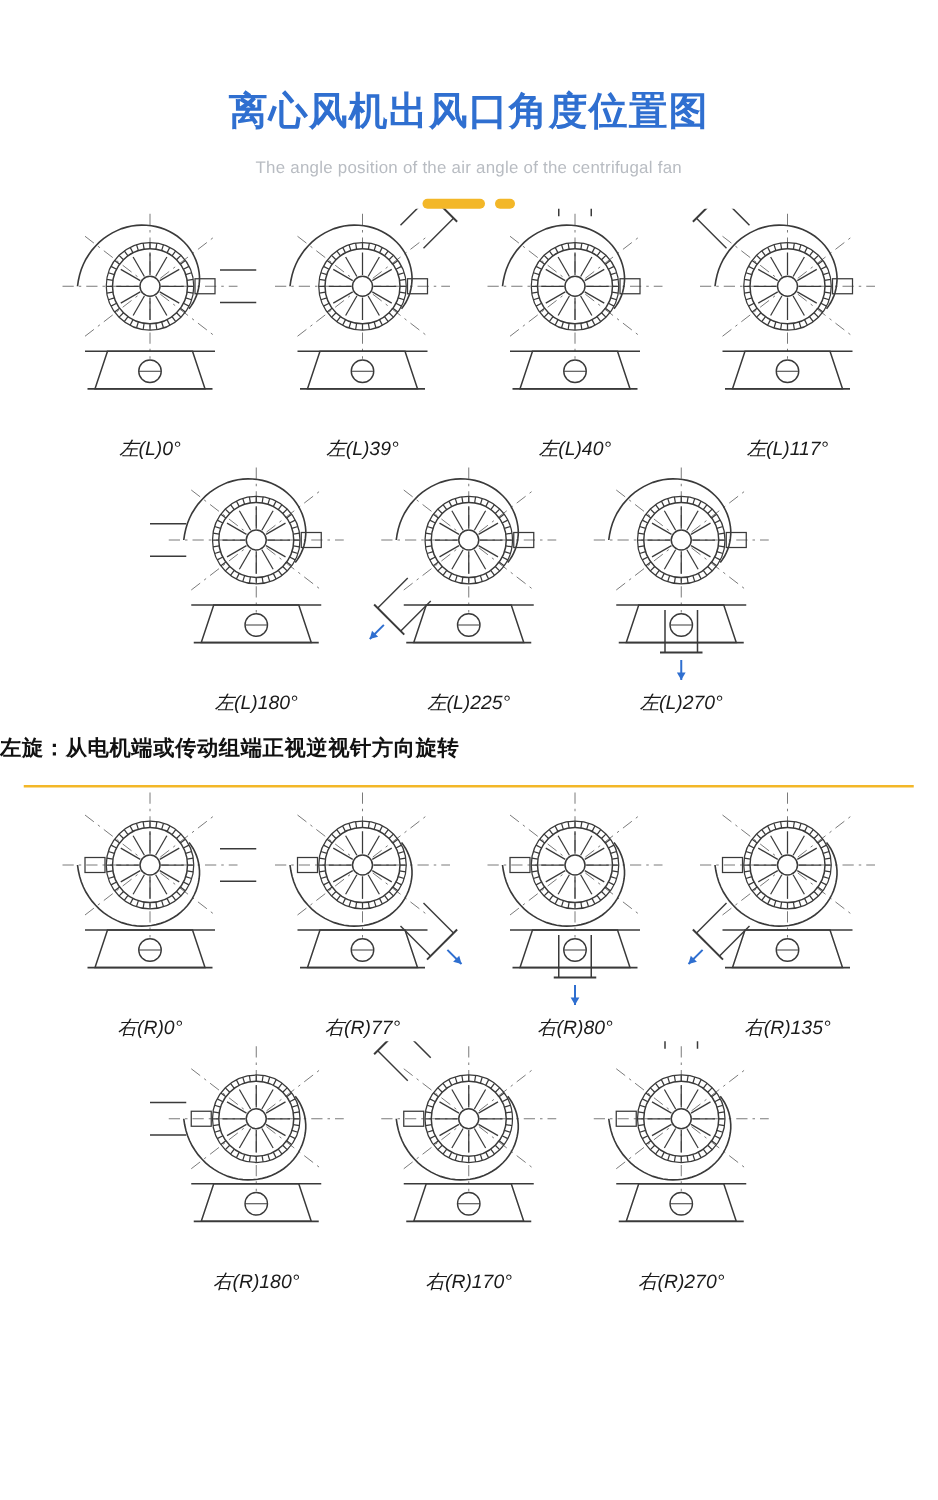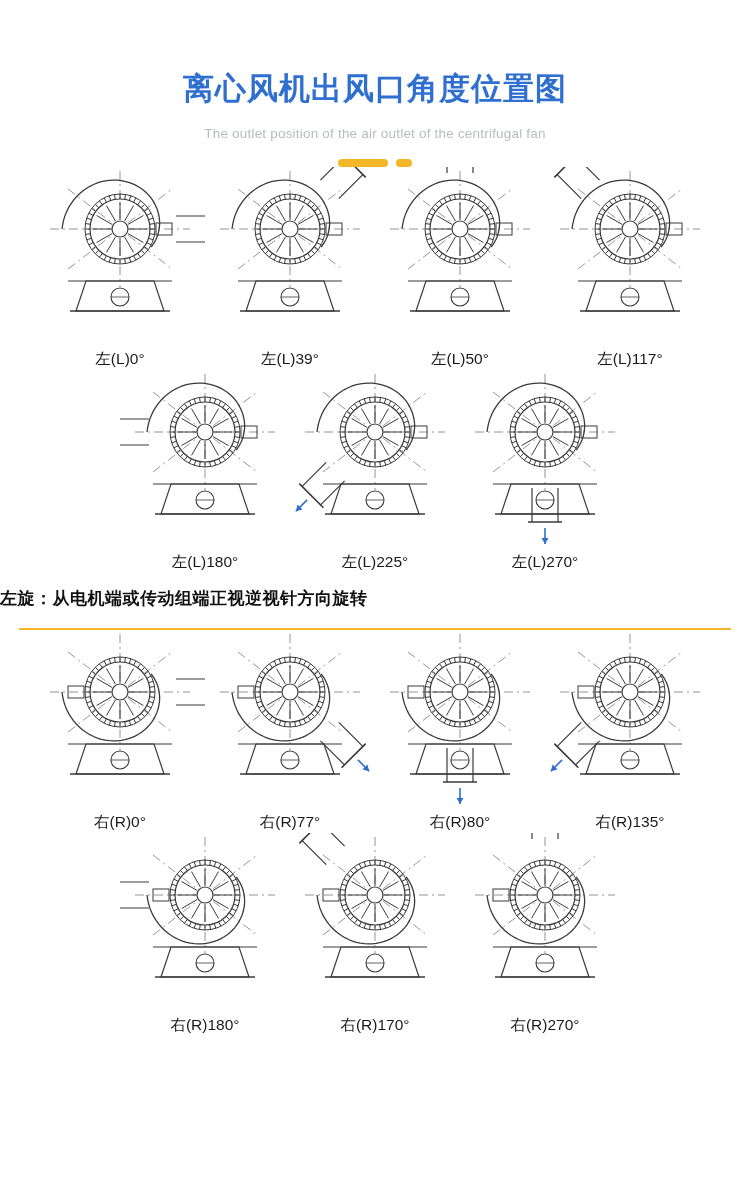--- a/index.html
+++ b/index.html
@@ -48,20 +48,21 @@
     width: 16px; height: 8px; border-radius: 4px;
     background: #f3b728;
   }
 
   
   .section { position: relative; }
   .fan-row {
     display: flex;
     justify-content: center;
     align-items: flex-end;
+    font-style: italic;
   }
   .fan-cell {
     position: relative;
     text-align: center;
   }
   .fan-art { position: relative; }
   .fan-label {
     font-size: 15.5px;
     color: #1a1a1a;
     margin-top: 2px;
@@ -82,21 +83,21 @@
     margin: 18px auto 0 auto;
   }
   svg { display: block; }
 </style>
 </head>
 <body>
 
 <div id="page">
 
   <div class="title">离心风机出风口角度位置图</div>
-  <div class="subtitle">The outlet position of the air outlet of the centrifugal fan</div>
+  <div class="subtitle">The angle position of the air angle of the centrifugal fan</div>
 
   <div class="dash-row">
     <span class="dash-long"></span>
     <span class="dash-short"></span>
   </div>
 
   <div class="section">
     <div class="fan-row" id="row-L-1">
         <div class="fan-cell">
           <div class="fan-art">
@@ -323,21 +324,21 @@
               <line x1="77.2" y1="57.5" x2="61.6" y2="48.5" stroke="#3a3a3a" stroke-width="1"></line>
               <line x1="80.5" y1="54.2" x2="71.5" y2="38.6" stroke="#3a3a3a" stroke-width="1"></line>
               <circle cx="85" cy="62" r="8" fill="#fff" stroke="#3a3a3a" stroke-width="1.2"></circle>
               <rect x="121.0" y="56" width="16" height="12" fill="none" stroke="#3a3a3a" stroke-width="1"></rect>
               <path d="M 51 114 L 119 114 L 129 144 L 41 144 Z" fill="none" stroke="#3a3a3a" stroke-width="1.2"></path>
               <line x1="35" y1="144" x2="135" y2="144" stroke="#3a3a3a" stroke-width="1.4"></line>
               <circle cx="85" cy="130" r="9" fill="none" stroke="#3a3a3a" stroke-width="1.1"></circle>
               <line x1="76" y1="130" x2="94" y2="130" stroke="#3a3a3a" stroke-width=".8"></line>
             </svg>
           </div>
-          <div class="fan-label">左(L)50°</div>
+          <div class="fan-label">左(L)40°</div>
         </div>
         <div class="fan-cell">
           <div class="fan-art">
             <svg width="170" height="180" viewBox="0 0 170 180">
               <line x1="15" y1="62" x2="155" y2="62" stroke="#7a7a7a" stroke-width=".8" stroke-dasharray="9 4 2 4"></line>
               <line x1="85" y1="4" x2="85" y2="120" stroke="#7a7a7a" stroke-width=".8" stroke-dasharray="9 4 2 4"></line>
               <line x1="33" y1="22" x2="137" y2="102" stroke="#7a7a7a" stroke-width=".8" stroke-dasharray="9 4 2 4"></line>
               <line x1="33" y1="102" x2="137" y2="22" stroke="#7a7a7a" stroke-width=".8" stroke-dasharray="9 4 2 4"></line>
               <path d="M 116.2 80.0 L 117.9 77.7 L 119.5 75.2 L 120.9 72.5 L 122.1 69.7 L 123.1 66.8 L 123.8 63.8 L 124.3 60.7 L 124.6 57.5 L 124.6 54.2 L 124.3 51.0 L 123.7 47.7 L 122.9 44.5 L 121.8 41.3 L 120.4 38.2 L 118.8 35.1 L 116.9 32.2 L 114.8 29.4 L 112.4 26.8 L 109.7 24.3 L 106.9 22.0 L 103.8 20.0 L 100.6 18.2 L 97.2 16.6 L 93.6 15.3 L 89.9 14.3 L 86.1 13.6 L 82.2 13.2 L 78.3 13.1 L 74.3 13.3 L 70.3 13.8 L 66.4 14.7 L 62.4 15.9 L 58.6 17.5 L 54.9 19.3 L 51.3 21.5 L 47.8 23.9 L 44.5 26.7 L 41.5 29.8 L 38.6 33.1 L 36.1 36.6 L 33.7 40.4 L 31.7 44.4 L 30.0 48.6 L 28.7 52.9 L 27.7 57.4 L 27.0 62.0" fill="none" stroke="#3a3a3a" stroke-width="1.3"></path>
               <path d="M 33 114 L 137 114" fill="none" stroke="#3a3a3a" stroke-width="1.1"></path>

